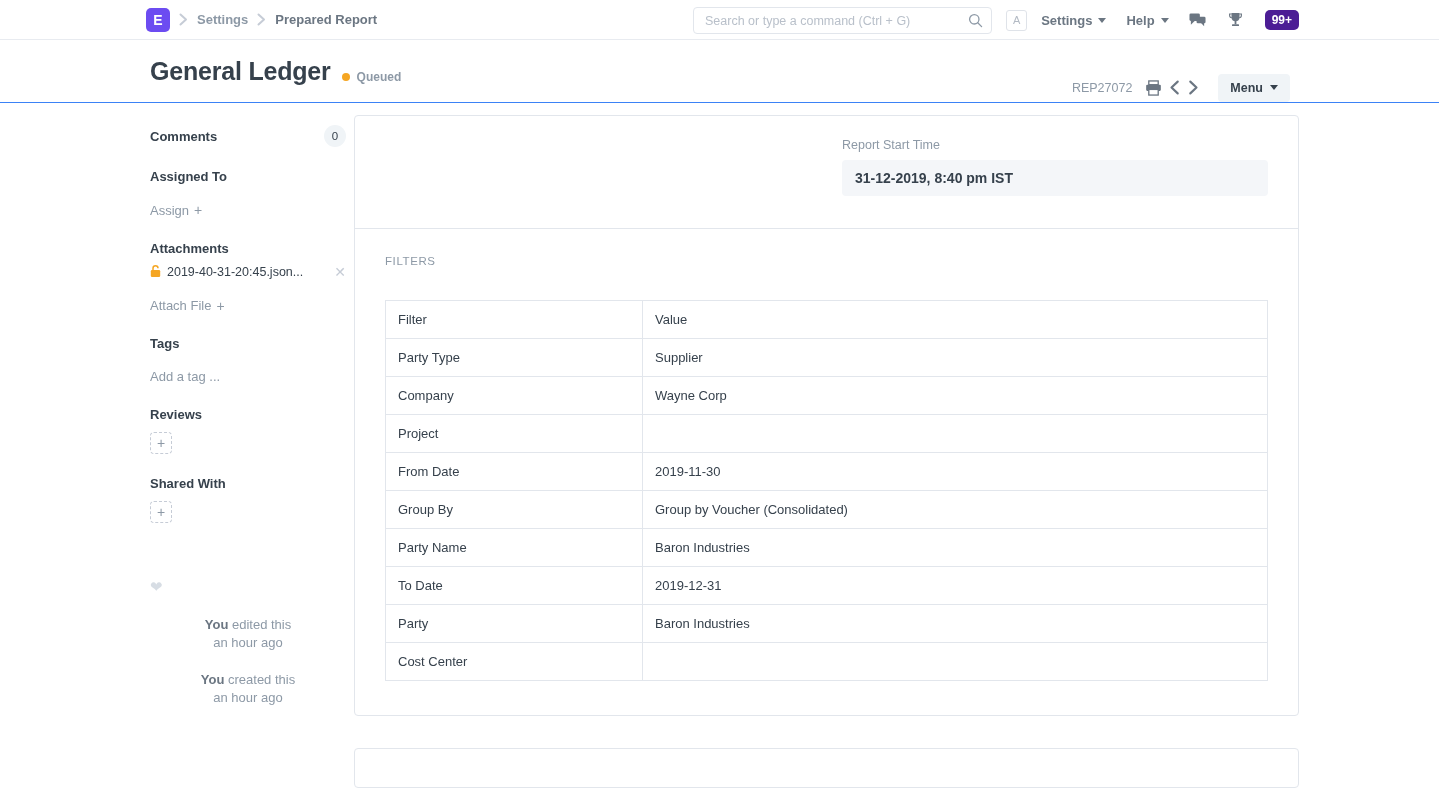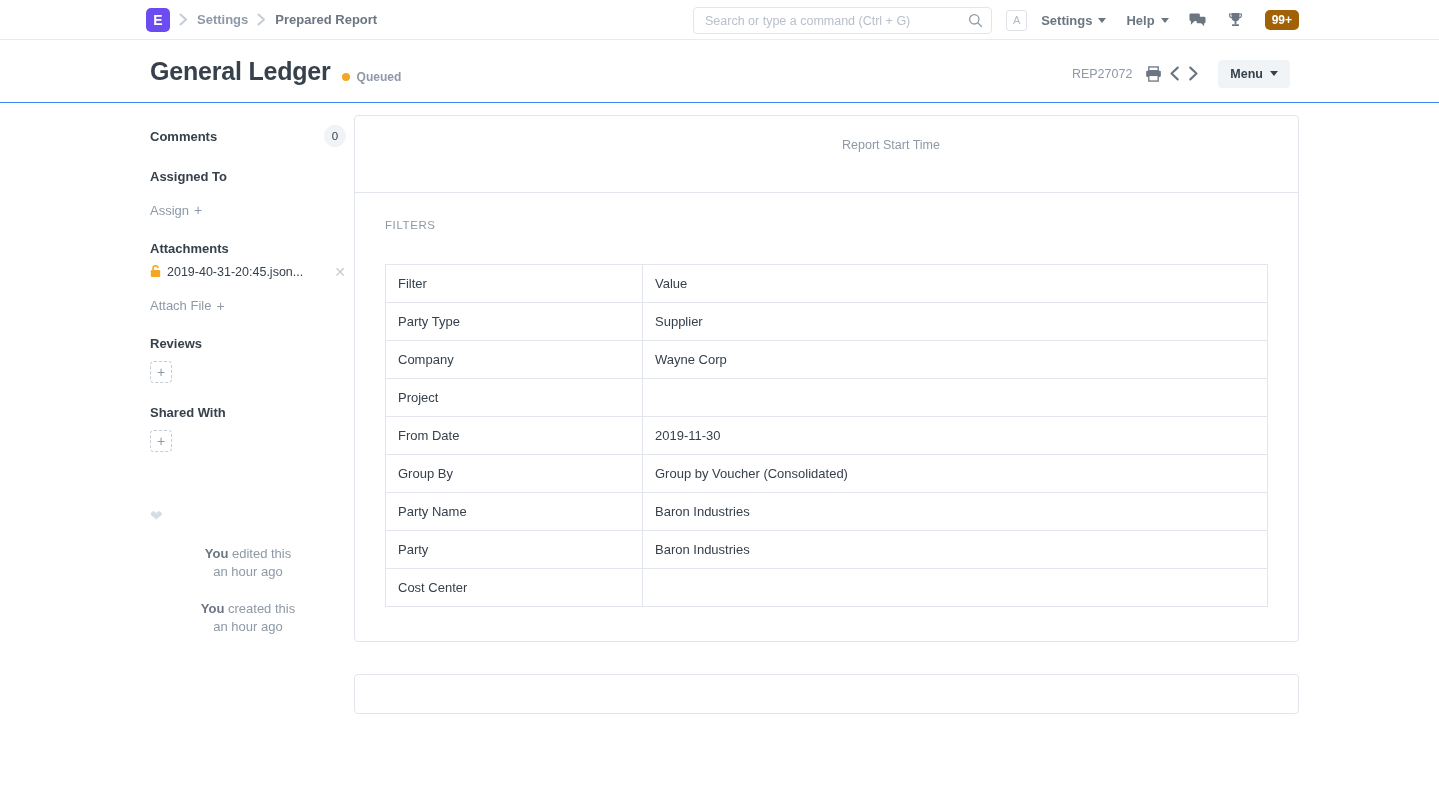--- a/index.html
+++ b/index.html
@@ -91,21 +91,21 @@
   .caret {
     display: inline-block;
     width: 0; height: 0;
     border-left: 4px solid transparent;
     border-right: 4px solid transparent;
     border-top: 5px solid #6b7682;
     margin-left: 6px;
   }
   .nav-icon { color: #6b7682; margin-right: 22px; display: flex; align-items:center; cursor:pointer;}
   .badge-99 {
-    background: #a16207; color: #fff;
+    background: #4c1d95; color: #fff;
     font-size: 12px; font-weight: bold;
     border-radius: 5px;
     padding: 4px 7px;
     line-height: 1;
     cursor: pointer;
   }
 
   
   .titlebar {
     height: 63px;
@@ -122,21 +122,21 @@
   }
   .status-wrap { display: flex; align-items: center; margin-left: 11px; margin-top: 12px; }
   .status-dot {
     width: 8px; height: 8px; border-radius: 50%;
     background: #f5a623; margin-right: 7px;
   }
   .status-text {
     font-size: 12px; font-weight: bold; color: #8d99a6;
   }
   .title-right {
-    position: absolute; right: 149px; top: 2px; height: 63px;
+    position: absolute; right: 149px; top: 16px; height: 63px;
     display: flex; align-items: center;
   }
   .doc-id { font-size: 12.5px; color: #8d99a6; margin-right: 13px; }
   .title-icon { color: #6b7682; margin-right: 6px; display:flex; align-items:center; cursor:pointer; }
   .menu-btn {
     background: #f0f4f7;
     border: 0; border-radius: 4px;
     font-family: inherit;
     font-size: 12.5px; font-weight: bold;
     color: #36414c;
@@ -381,20 +381,24 @@
         </span>
         <span class="attach-name">2019-40-31-20:45.json...</span>
         <span class="attach-x">✕</span>
       </div>
       <div class="sb-link">
         <span>Attach File</span>
         <span class="plus">+</span>
       </div>
     </div>
 
+    <div class="sb-block">
+      <div class="sb-head">Tags</div>
+      <div class="sb-link">Add a tag ...</div>
+    </div>
 
     <div class="sb-block">
       <div class="sb-head">Reviews</div>
       <div class="plus-box">+</div>
     </div>
 
     <div class="sb-block">
       <div class="sb-head">Shared With</div>
       <div class="plus-box">+</div>
     </div>
@@ -410,20 +414,21 @@
       <span>an hour ago</span>
     </div>
   </aside>
 
   <main class="main-col">
     <section class="card">
 
       <div class="card-sec-1">
         <div class="rst-wrap">
           <div class="rst-label">Report Start Time</div>
+          <div class="rst-value">31-12-2019, 8:40 pm IST</div>
         </div>
       </div>
 
       <div class="divider"></div>
 
       <div class="card-sec-2">
         <div class="sec-label">FILTERS</div>
         <table class="filters">
           <tbody>
             <tr>
@@ -448,20 +453,24 @@
             </tr>
             <tr>
               <td class="col-k">Group By</td>
               <td>Group by Voucher (Consolidated)</td>
             </tr>
             <tr>
               <td class="col-k">Party Name</td>
               <td>Baron Industries</td>
             </tr>
             <tr>
+              <td class="col-k">To Date</td>
+              <td>2019-12-31</td>
+            </tr>
+            <tr>
               <td class="col-k">Party</td>
               <td>Baron Industries</td>
             </tr>
             <tr>
               <td class="col-k">Cost Center</td>
               <td></td>
             </tr>
           </tbody>
         </table>
       </div>

